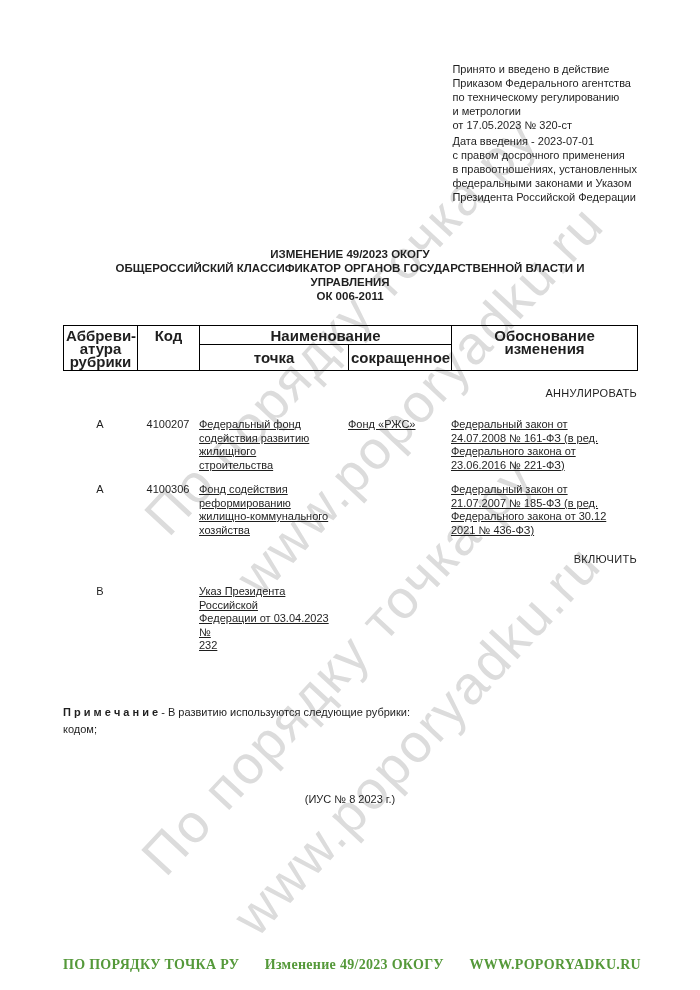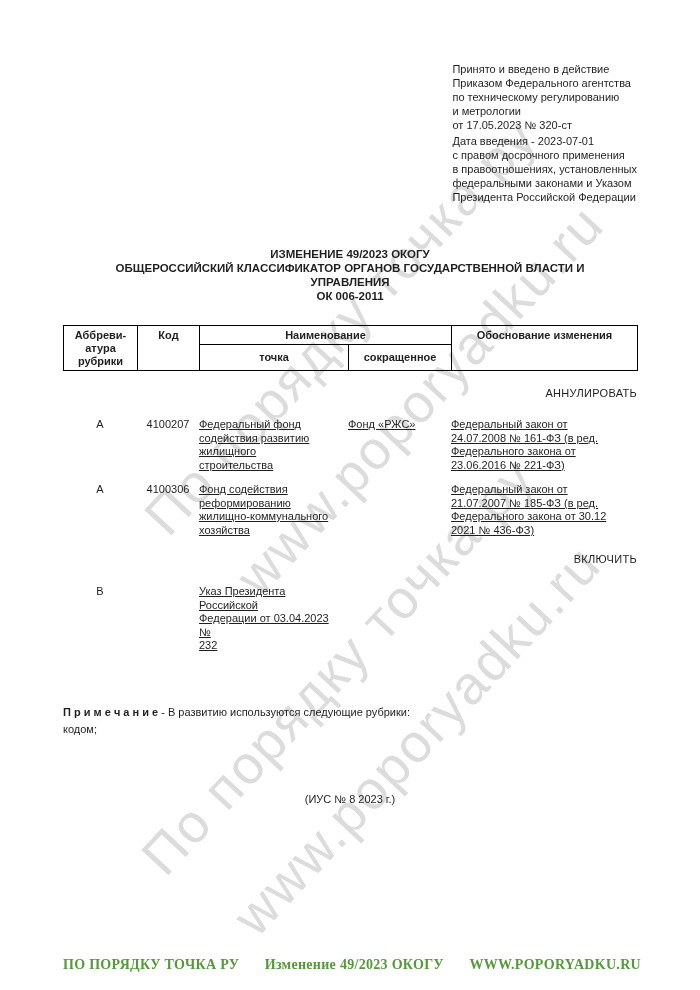--- a/index.html
+++ b/index.html
@@ -60,21 +60,21 @@
     z-index: 1;
     top: 325px;
     left: 63px;
     width: 574px;
     border-collapse: collapse;
     table-layout: fixed;
   }
   table.hdr td {
     border: 1px solid #000;
     font-weight: bold;
-    font-size: 11px;
+    font-size: 15px;
     line-height: 13px;
     text-align: center;
     vertical-align: top;
     padding: 3px 2px 2px 2px;
     overflow: hidden;
   }
   table.hdr tr.r1 { height: 19px; }
   table.hdr tr.r2 { height: 25px; }
   table.hdr tr.r2 td { vertical-align: middle; padding-top: 2px; }
 

